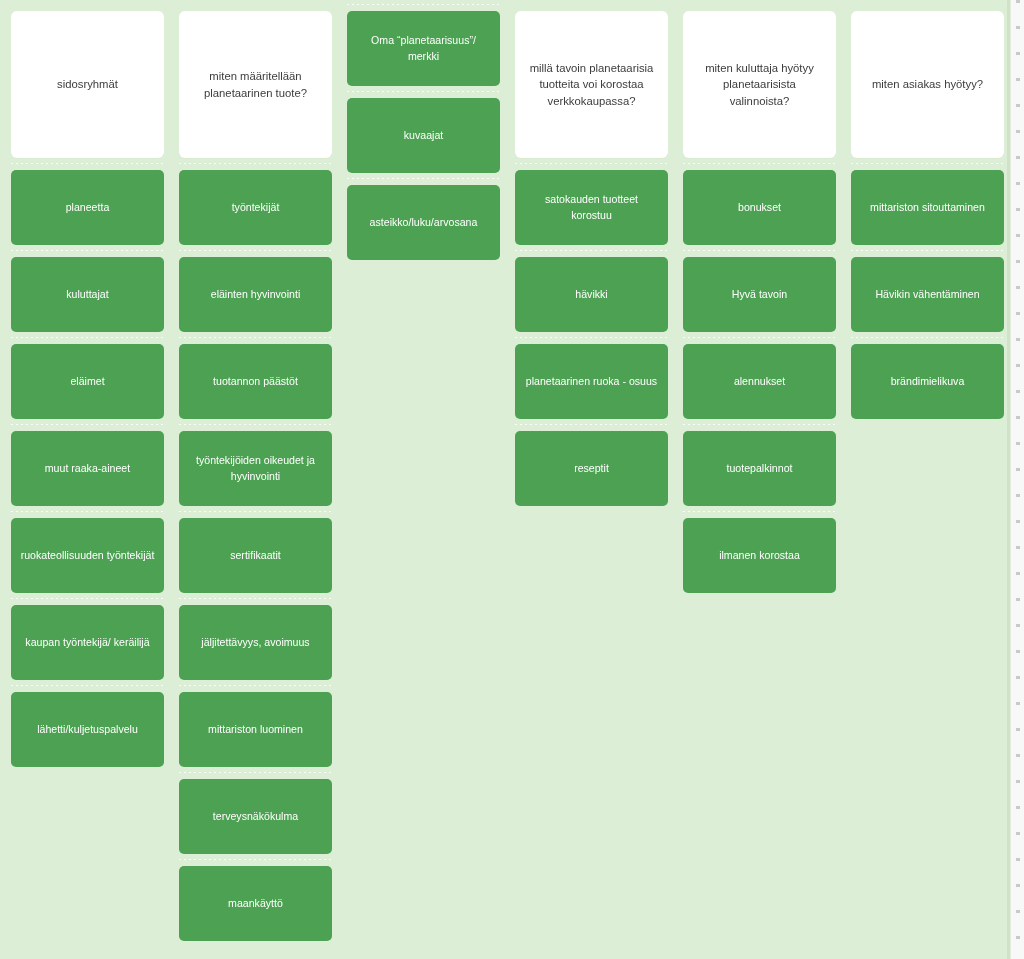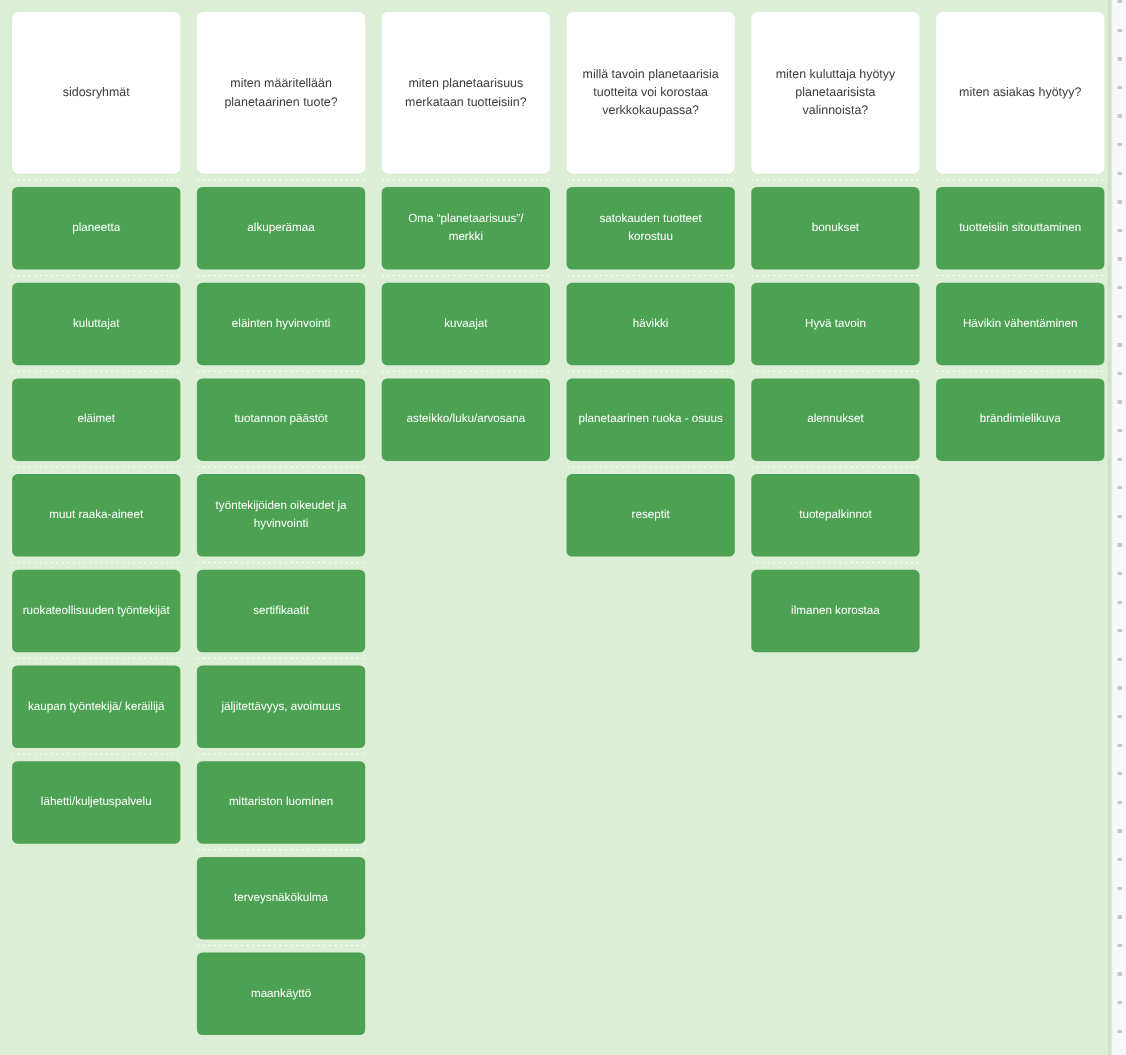--- a/index.html
+++ b/index.html
@@ -146,32 +146,31 @@
         <div class="note-card">planeetta</div>
         <div class="note-card">kuluttajat</div>
         <div class="note-card">eläimet</div>
         <div class="note-card">muut raaka-aineet</div>
         <div class="note-card">ruokateollisuuden työntekijät</div>
         <div class="note-card">kaupan työntekijä/ keräilijä</div>
         <div class="note-card">lähetti/kuljetuspalvelu</div>
       </div>
       <div class="column">
         <div class="head-card">miten määritellään planetaarinen tuote?</div>
-        <div class="note-card">alkuperämaa</div>
+        <div class="note-card">työntekijät</div>
         <div class="note-card">eläinten hyvinvointi</div>
         <div class="note-card">tuotannon päästöt</div>
         <div class="note-card">työntekijöiden oikeudet ja hyvinvointi</div>
         <div class="note-card">sertifikaatit</div>
         <div class="note-card">jäljitettävyys, avoimuus</div>
         <div class="note-card">mittariston luominen</div>
         <div class="note-card">terveysnäkökulma</div>
         <div class="note-card">maankäyttö</div>
       </div>
       <div class="column">
-        <div class="head-card">miten planetaarisuus merkataan tuotteisiin?</div>
         <div class="note-card">Oma “planetaarisuus”/ merkki</div>
         <div class="note-card">kuvaajat</div>
         <div class="note-card">asteikko/luku/arvosana</div>
       </div>
       <div class="column">
         <div class="head-card">millä tavoin planetaarisia tuotteita voi korostaa verkkokaupassa?</div>
         <div class="note-card">satokauden tuotteet korostuu</div>
         <div class="note-card">hävikki</div>
         <div class="note-card">planetaarinen ruoka - osuus</div>
         <div class="note-card">reseptit</div>
@@ -179,21 +178,21 @@
       <div class="column">
         <div class="head-card">miten kuluttaja hyötyy planetaarisista valinnoista?</div>
         <div class="note-card">bonukset</div>
         <div class="note-card">Hyvä tavoin</div>
         <div class="note-card">alennukset</div>
         <div class="note-card">tuotepalkinnot</div>
         <div class="note-card">ilmanen korostaa</div>
       </div>
       <div class="column">
         <div class="head-card">miten asiakas hyötyy?</div>
-        <div class="note-card">tuotteisiin sitouttaminen</div>
+        <div class="note-card">mittariston sitouttaminen</div>
         <div class="note-card">Hävikin vähentäminen</div>
         <div class="note-card">brändimielikuva</div>
       </div>
     </div>
 
   <div class="scroll-edge"></div>
   <div class="scroll-track">
     <div class="scroll-dots"></div>
   </div>
 

